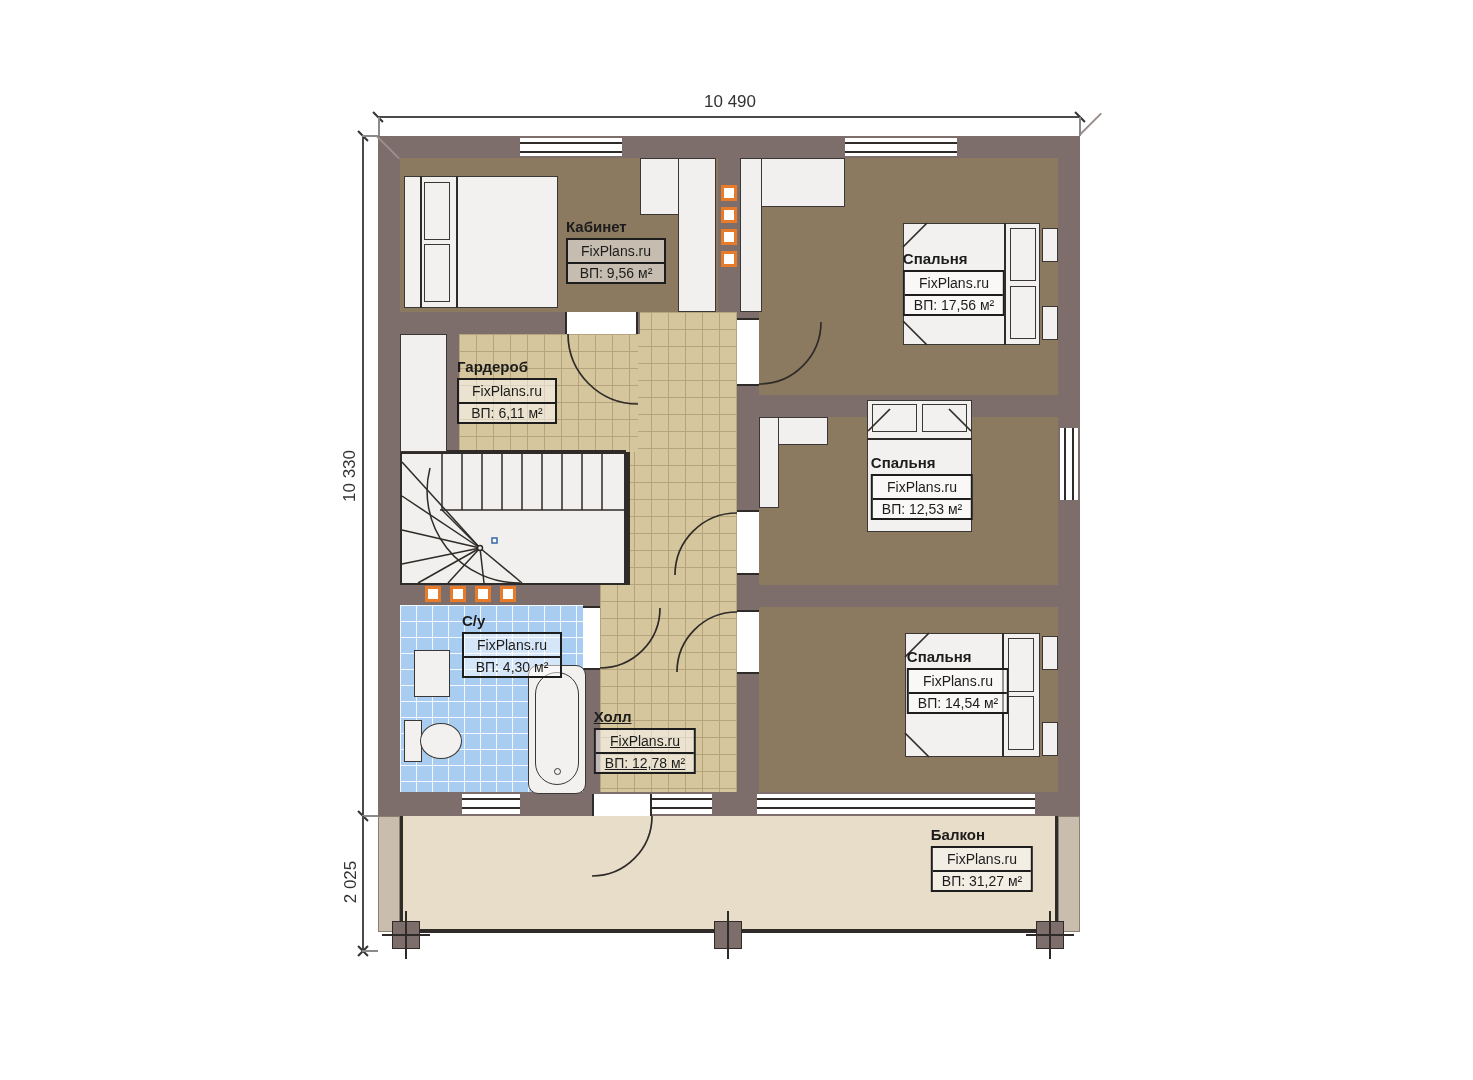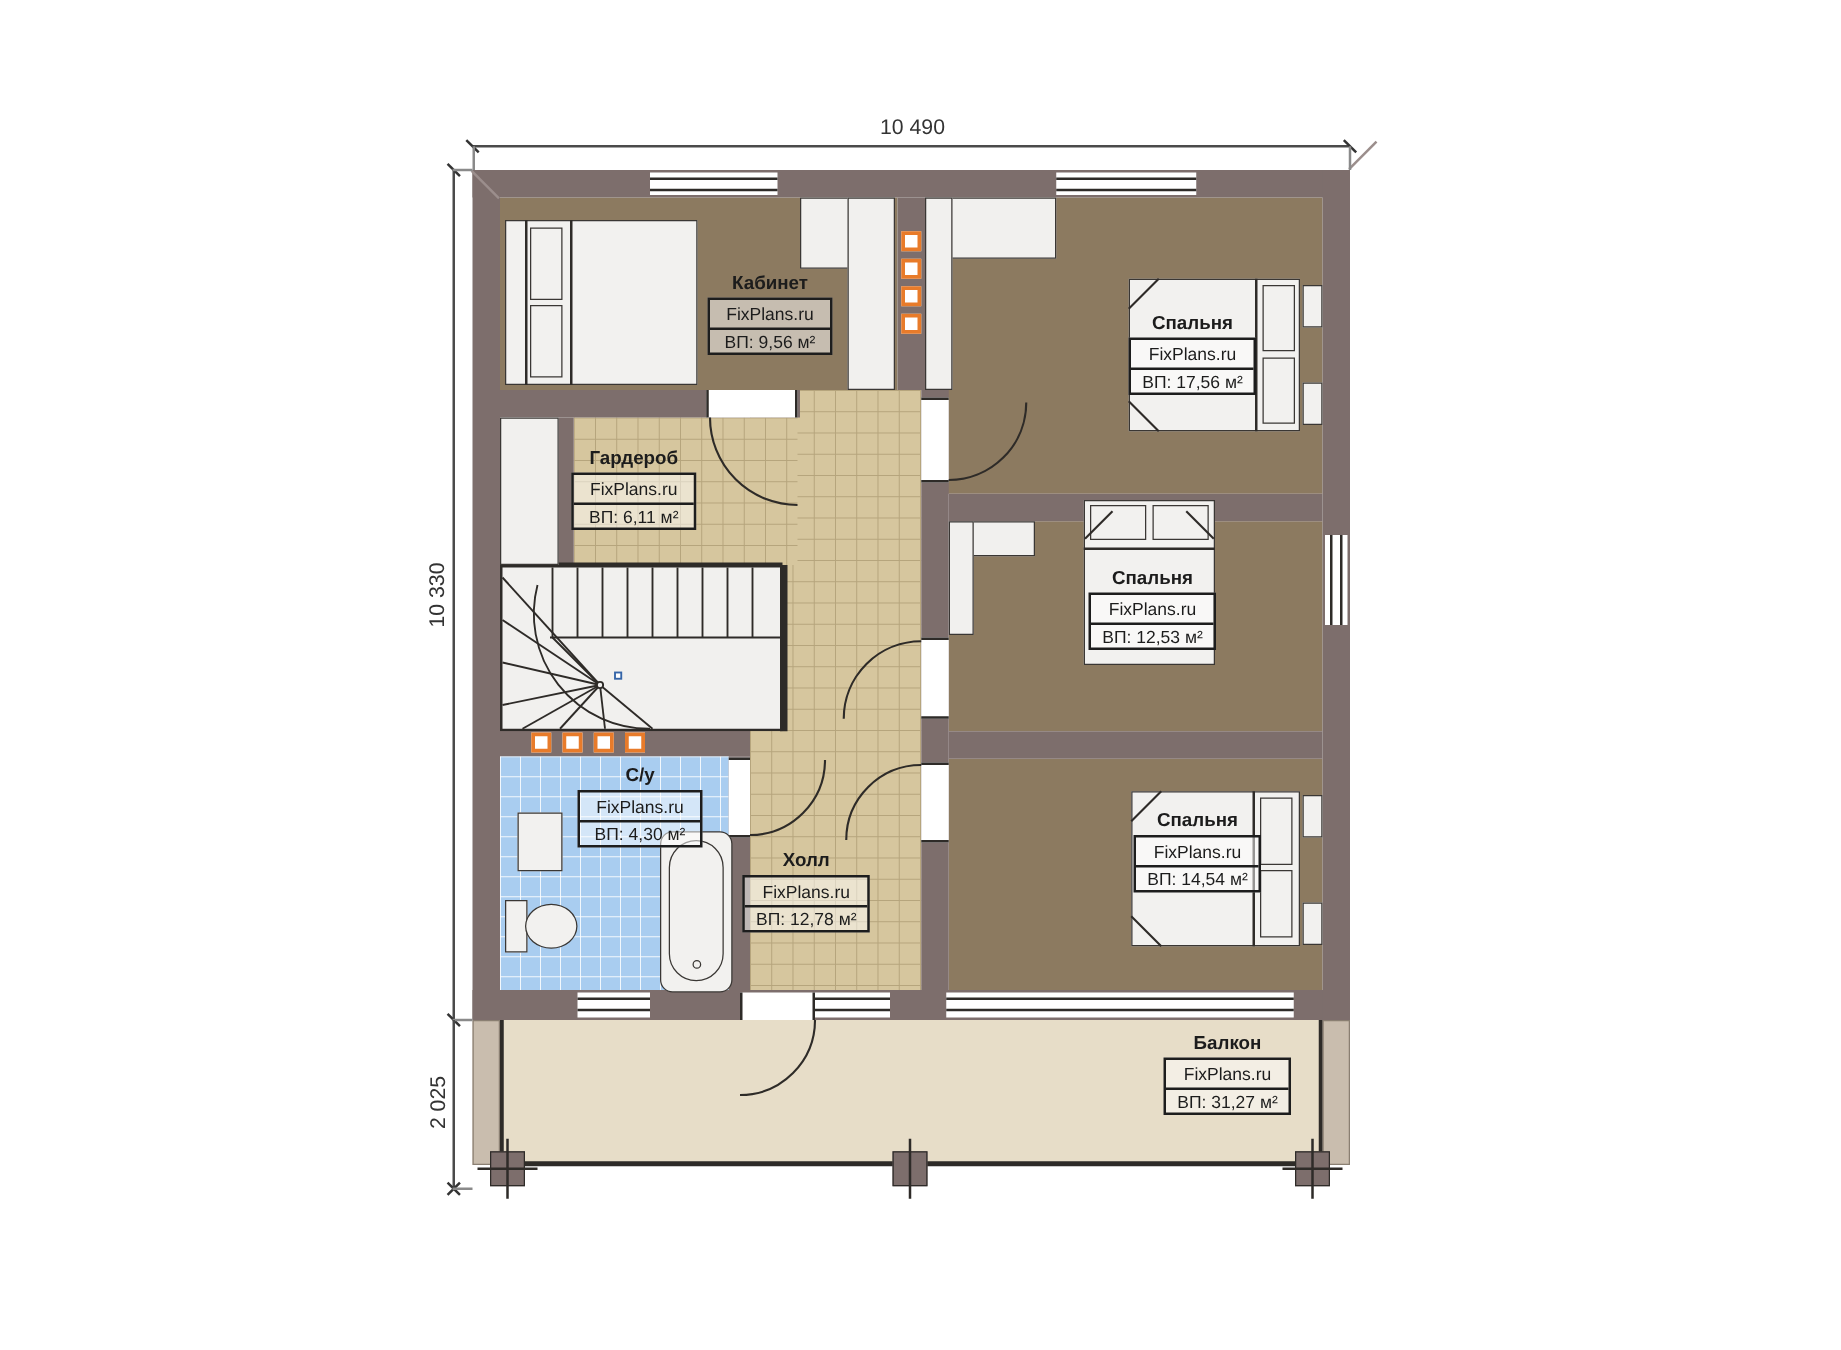--- a/index.html
+++ b/index.html
@@ -25,21 +25,21 @@
       background-image:linear-gradient(#2e2b28,#2e2b28),linear-gradient(#2e2b28,#2e2b28);
       background-size:100% 2px;background-position:0 4px,0 13px;background-repeat:no-repeat;}
   .winv{position:absolute;background:#fff;box-sizing:border-box;
       background-image:linear-gradient(#2e2b28,#2e2b28),linear-gradient(#2e2b28,#2e2b28);
       background-size:2px 100%;background-position:4px 0,12px 0;background-repeat:no-repeat;}
   .doorh{position:absolute;background:#fff;border-left:2px solid #2e2b28;border-right:2px solid #2e2b28;box-sizing:border-box;}
   .doorv{position:absolute;background:#fff;border-top:2px solid #2e2b28;border-bottom:2px solid #2e2b28;box-sizing:border-box;}
   .vent{position:absolute;width:16px;height:16px;background:#fff;border:3px solid #e87b2a;box-sizing:border-box;}
   .col{position:absolute;width:28px;height:28px;background:#7d6e6c;border:1.5px solid #2e2b28;box-sizing:border-box;}
   .coltick{position:absolute;background:#2e2b28;}
-  .rlabel{position:absolute;transform:translateX(-50%);display:flex;flex-direction:column;align-items:center;z-index:30;}
+  .rlabel{position:absolute;transform:translateX(-50%);display:flex;flex-direction:column;align-items:flex-start;z-index:30;}
   .rname{font-size:15px;font-weight:bold;margin-bottom:3px;white-space:nowrap;}
   .rbox{border:2px solid #1d1d1d;background:rgba(255,255,255,.5);text-align:center;min-width:96px;}
   .rwm{border-bottom:2px solid #1d1d1d;padding:3px 9px;font-size:14px;white-space:nowrap;}
   .rarea{padding:1px 9px;font-size:14px;white-space:nowrap;}
   .dimline{position:absolute;background:#4a4a4a;}
   .extline{position:absolute;background:#8a8a8a;}
   .tick{position:absolute;width:14px;height:2px;background:#333;transform:rotate(45deg);}
   .dimtext{position:absolute;font-size:17px;color:#333;}
   .dimtext.vert{transform:rotate(-90deg);transform-origin:center;}
   .diag{position:absolute;height:1.5px;background:#9b8e8c;}
@@ -233,21 +233,21 @@
       <div class="rarea">ВП: 14,54 м²</div>
     </div>
   </div>
   <div class="rlabel" style="left:491px;top:612px;margin-left:21px;">
     <div class="rname">С/у</div>
     <div class="rbox">
       <div class="rwm">FixPlans.ru</div>
       <div class="rarea">ВП: 4,30 м²</div>
     </div>
   </div>
-  <div class="rlabel" style="left:645px;top:680px;">
+  <div class="rlabel" style="left:645px;top:708px;text-decoration:underline;">
     <div class="rname">Холл</div>
     <div class="rbox">
       <div class="rwm">FixPlans.ru</div>
       <div class="rarea">ВП: 12,78 м²</div>
     </div>
   </div>
   <div class="rlabel" style="left:982px;top:826px;">
     <div class="rname">Балкон</div>
     <div class="rbox">
       <div class="rwm">FixPlans.ru</div>

